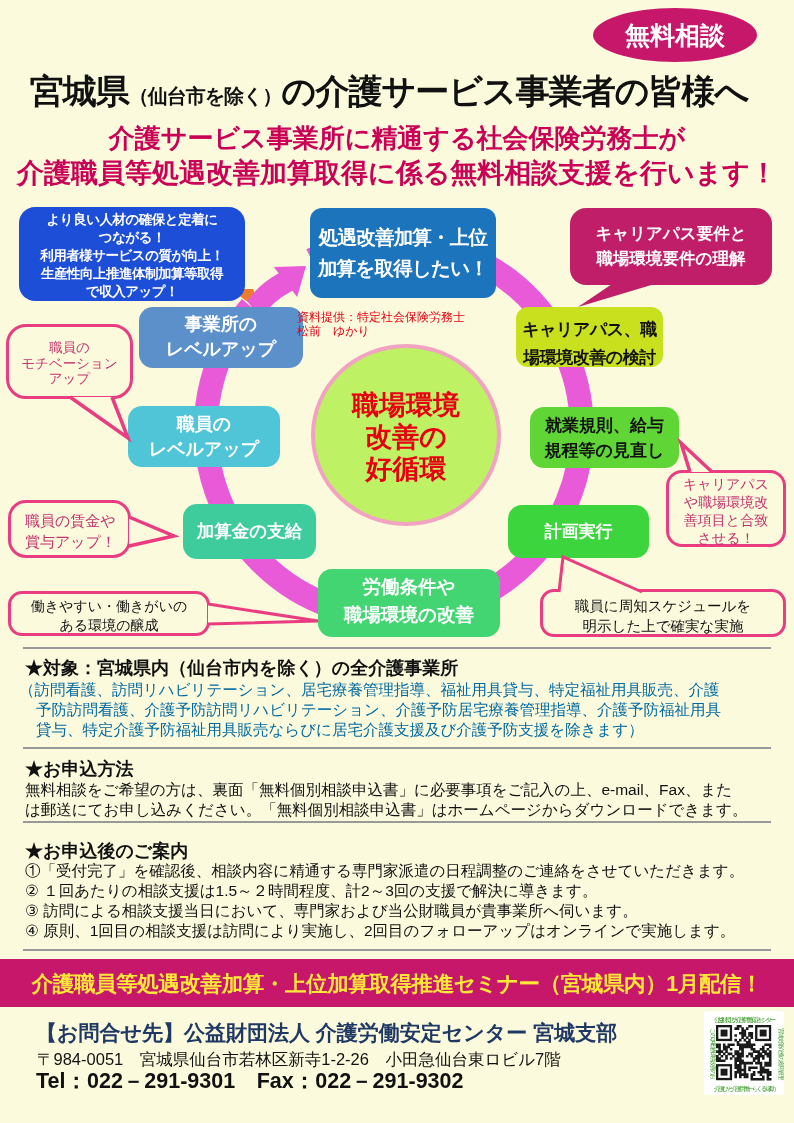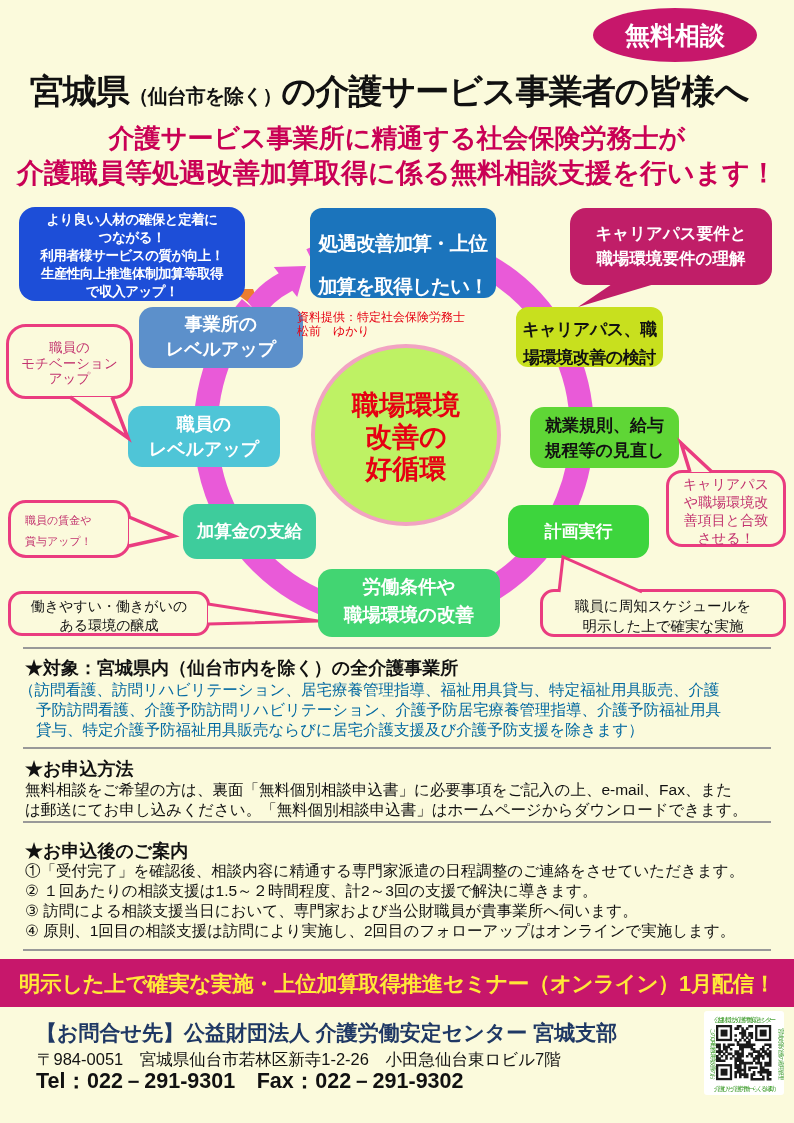--- a/index.html
+++ b/index.html
@@ -15,42 +15,42 @@
   <div class="abs" style="left:-8px;top:72px;width:794px;text-align:center;color:#111;font-weight:bold;font-size:34px;line-height:39px;letter-spacing:-1px;white-space:nowrap">宮城県<span style="font-size:20px">（仙台市を除く）</span>の介護サービス事業者の皆様へ</div>
   <div class="abs" style="left:0;top:121px;width:794px;text-align:center;color:#C90055;font-weight:bold;font-size:26px;white-space:nowrap">介護サービス事業所に精通する社会保険労務士が</div>
   <div class="abs" style="left:0;top:155px;width:794px;text-align:center;color:#C90055;font-weight:bold;font-size:27px;white-space:nowrap">介護職員等処遇改善加算取得に係る無料相談支援を行います！</div>
 
   <svg width="794" height="1123" viewBox="0 0 794 1123">
     <path d="M 311.6,260 A 188,188 0 1 1 251,306.8" fill="none" stroke="#E95AD8" stroke-width="24"></path>
     <polygon points="230,289 253,289 263,313" fill="#EC7D2F"></polygon>
     <path d="M260.8,318.7 Q271,302 292.3,290.7 L297.2,297 L306,266 L273.8,267 L278.7,273.3 Q259,284 247.2,301.3 Z" fill="#E95AD8"></path>
   </svg>
 
-  <div class="box" style="left:310px;top:208px;width:186px;height:90px;background:#1B74BC;border-radius:12px;font-size:19.5px;letter-spacing:-0.8px;line-height:43px;padding-top:14px;white-space:nowrap;box-sizing:border-box">処遇改善加算・上位<br>加算を取得したい！</div>
+  <div class="box" style="left:310px;top:208px;width:186px;height:90px;background:#1B74BC;border-radius:12px;font-size:19.5px;letter-spacing:-0.8px;line-height:31px;padding-top:14px;white-space:nowrap;box-sizing:border-box">処遇改善加算・上位<br>加算を取得したい！</div>
   <div class="box" style="left:139px;top:307px;width:164px;height:61px;background:#5C90CB;border-radius:14px;font-size:18px;line-height:25px;padding-top:5px;box-sizing:border-box">事業所の<br>レベルアップ</div>
   <div class="box" style="left:128px;top:406px;width:152px;height:61px;background:#4FC5D7;border-radius:14px;font-size:18px;line-height:25px;padding-top:6px;box-sizing:border-box">職員の<br>レベルアップ</div>
   <div class="box" style="left:183px;top:504px;width:133px;height:55px;background:#3ECC9C;border-radius:14px;font-size:17.5px;line-height:55px">加算金の支給</div>
   <div class="box" style="left:318px;top:569px;width:182px;height:68px;background:#42D572;border-radius:14px;font-size:18.5px;line-height:28px;padding-top:4px;box-sizing:border-box">労働条件や<br>職場環境の改善</div>
   <div class="box" style="left:508px;top:505px;width:141px;height:53px;background:#3DD53D;border-radius:14px;font-size:17px;line-height:53px">計画実行</div>
   <div class="box" style="left:530px;top:407px;width:149px;height:61px;background:#5FD636;border-radius:14px;font-size:17px;line-height:25px;padding-top:6px;box-sizing:border-box;color:#111">就業規則、給与<br>規程等の見直し</div>
   <div class="box" style="left:516px;top:307px;width:147px;height:60px;background:#C8E01E;border-radius:12px;font-size:17px;letter-spacing:-0.5px;line-height:28px;padding-top:9px;white-space:nowrap;box-sizing:border-box;color:#111">キャリアパス、職<br>場環境改善の検討</div>
 
   <div class="abs" style="left:311px;top:344px;width:190px;height:182px;background:#bef264;border:4px solid #F2A3C2;border-radius:50%;text-align:center;color:#E60012;font-weight:bold;font-size:27px;line-height:32px;padding-top:41px;box-sizing:border-box">職場環境<br>改善の<br>好循環</div>
   <div class="abs" style="left:297px;top:310px;width:210px;color:#E60012;font-size:12px;line-height:14px">資料提供：特定社会保険労務士<br>松前　ゆかり</div>
 
   <div class="abs" style="left:19px;top:207px;width:226px;height:94px;background:#1d4ed8;border-radius:16px;color:#fff;font-weight:bold;font-size:13.5px;line-height:18px;text-align:center;padding-top:4px;letter-spacing:-0.5px;box-sizing:border-box">より良い人材の確保と定着に<br>つながる！<br>利用者様サービスの質が向上！<br>生産性向上推進体制加算等取得<br>で収入アップ！</div>
   <div class="abs" style="left:570px;top:208px;width:202px;height:77px;background:#C01E68;border-radius:16px;color:#fff;font-weight:bold;font-size:16.5px;line-height:25px;text-align:center;padding-top:13px;box-sizing:border-box">キャリアパス要件と<br>職場環境要件の理解</div>
 
   <svg width="794" height="1123" viewBox="0 0 794 1123">
 
     <polygon points="618,280 668,280 578,307" fill="#C01E68"></polygon>
   </svg>
 
   <div class="abs" style="left:6px;top:324px;width:127px;height:75px;background:#FBFADC;border:3.5px solid #EA3C80;border-radius:20px;color:#C2326E;font-size:13.5px;line-height:15.5px;text-align:center;padding-top:13px;box-sizing:border-box">職員の<br>モチベーション<br>アップ</div>
-  <div class="abs" style="left:8px;top:500px;width:123px;height:58px;background:#FBFADC;border:3.5px solid #EA3C80;border-radius:18px;color:#C2326E;font-size:11px;line-height:21px;text-align:left;padding:7px 0 0 14px;box-sizing:border-box">職員の賃金や<br>賞与アップ！</div>
+  <div class="abs" style="left:8px;top:500px;width:123px;height:58px;background:#FBFADC;border:3.5px solid #EA3C80;border-radius:18px;color:#C2326E;font-size:15px;line-height:21px;text-align:left;padding:7px 0 0 14px;box-sizing:border-box">職員の賃金や<br>賞与アップ！</div>
   <div class="abs" style="left:666px;top:470px;width:120px;height:77px;background:#FBFADC;border:3.5px solid #EA3C80;border-radius:16px;color:#C2326E;font-size:14px;line-height:18px;text-align:center;padding-top:2px;box-sizing:border-box">キャリアパス<br>や職場環境改<br>善項目と合致<br>させる！</div>
   <div class="abs" style="left:8px;top:591px;width:202px;height:45px;background:#FBFADC;border:3px solid #EA3C80;border-radius:14px;color:#111;font-size:14px;line-height:19px;text-align:center;padding-top:3px;box-sizing:border-box">働きやすい・働きがいの<br>ある環境の醸成</div>
   <div class="abs" style="left:540px;top:589px;width:246px;height:48px;background:#FBFADC;border:3px solid #EA3C80;border-radius:14px;color:#111;font-size:14.5px;line-height:20px;text-align:center;padding-top:4px;box-sizing:border-box">職員に周知スケジュールを<br>明示した上で確実な実施</div>
 
   <svg width="794" height="1123" viewBox="0 0 794 1123">
     <path d="M70,397 L128,438 L112,397" fill="#FBFADC" stroke="#EA3C80" stroke-width="3.5"></path>
     <path d="M129,517 L174,536 L129,546" fill="#FBFADC" stroke="#EA3C80" stroke-width="3.5"></path>
     <path d="M690,472 L681,443 L712,472" fill="#FBFADC" stroke="#EA3C80" stroke-width="3.5"></path>
     <path d="M208,604 L318,621 L208,624" fill="#FBFADC" stroke="#EA3C80" stroke-width="3"></path>
     <path d="M559,592 L563,557 L642,592" fill="#FBFADC" stroke="#EA3C80" stroke-width="3"></path>
@@ -60,21 +60,21 @@
   <div class="abs" style="left:25px;top:656px;font-size:18px;font-weight:bold;color:#111">★対象：宮城県内（仙台市内を除く）の全介護事業所</div>
   <div class="abs" style="left:36px;top:680px;width:740px;font-size:15.5px;color:#0369a1;line-height:20px;text-indent:-17px">（訪問看護、訪問リハビリテーション、居宅療養管理指導、福祉用具貸与、特定福祉用具販売、介護<br>予防訪問看護、介護予防訪問リハビリテーション、介護予防居宅療養管理指導、介護予防福祉用具<br>貸与、特定介護予防福祉用具販売ならびに居宅介護支援及び介護予防支援を除きます）</div>
   <div class="abs" style="left:23px;top:747px;width:748px;height:2px;background:#999"></div>
   <div class="abs" style="left:25px;top:757px;font-size:18px;font-weight:bold;color:#111">★お申込方法</div>
   <div class="abs" style="left:25px;top:780px;width:755px;font-size:15.5px;color:#111;line-height:20px">無料相談をご希望の方は、裏面「無料個別相談申込書」に必要事項をご記入の上、e-mail、Fax、また<br>は郵送にてお申し込みください。「無料個別相談申込書」はホームページからダウンロードできます。</div>
   <div class="abs" style="left:23px;top:821px;width:748px;height:2px;background:#999"></div>
   <div class="abs" style="left:25px;top:839px;font-size:18px;font-weight:bold;color:#111">★お申込後のご案内</div>
   <div class="abs" style="left:25px;top:861px;width:760px;font-size:15.5px;color:#111;line-height:20px">①「受付完了」を確認後、相談内容に精通する専門家派遣の日程調整のご連絡をさせていただきます。<br>② １回あたりの相談支援は1.5～２時間程度、計2～3回の支援で解決に導きます。<br>③ 訪問による相談支援当日において、専門家および当公財職員が貴事業所へ伺います。<br>④ 原則、1回目の相談支援は訪問により実施し、2回目のフォローアップはオンラインで実施します。</div>
   <div class="abs" style="left:23px;top:949px;width:748px;height:2px;background:#999"></div>
 
-  <div class="abs" style="left:0;top:959px;width:794px;height:48px;background:#C7176B;color:#FFE838;font-weight:bold;font-size:21.5px;letter-spacing:-0.4px;text-align:center;line-height:50px">明示した上で確実な実施・上位加算取得推進セミナー（オンライン）1月配信！</div>
+  <div class="abs" style="left:0;top:959px;width:794px;height:48px;background:#C7176B;color:#FFE838;font-weight:bold;font-size:21.5px;letter-spacing:-0.4px;text-align:center;line-height:50px">介護職員等処遇改善加算・上位加算取得推進セミナー（宮城県内）1月配信！</div>
 
   <div class="abs" style="left:36px;top:1019px;font-size:21px;font-weight:bold;color:#1F3864;white-space:nowrap">【お問合せ先】公益財団法人 介護労働安定センター 宮城支部</div>
   <div class="abs" style="left:37px;top:1049px;font-size:16.5px;color:#111;white-space:nowrap">〒984-0051　宮城県仙台市若林区新寺1-2-26　小田急仙台東ロビル7階</div>
   <div class="abs" style="left:36px;top:1066px;font-size:21.5px;font-weight:bold;color:#111;white-space:nowrap">Tel：022－291-9301　Fax：022－291-9302</div>
 
   <div class="abs" style="left:704px;top:1011px;width:80px;height:84px;background:#fff;border-radius:3px"></div>
   <svg width="794" height="1123" viewBox="0 0 794 1123">
     <path d="M716.0 1043.4h2.6v2.6h-2.6ZM716.0 1045.7h2.6v2.6h-2.6ZM716.0 1050.3h2.6v2.6h-2.6ZM716.0 1054.9h2.6v2.6h-2.6ZM716.0 1057.2h2.6v2.6h-2.6ZM716.0 1059.5h2.6v2.6h-2.6ZM718.3 1043.4h2.6v2.6h-2.6ZM718.3 1045.7h2.6v2.6h-2.6ZM718.3 1048.0h2.6v2.6h-2.6ZM718.3 1050.3h2.6v2.6h-2.6ZM718.3 1052.6h2.6v2.6h-2.6ZM718.3 1057.2h2.6v2.6h-2.6ZM718.3 1059.5h2.6v2.6h-2.6ZM720.6 1050.3h2.6v2.6h-2.6ZM720.6 1054.9h2.6v2.6h-2.6ZM720.6 1059.5h2.6v2.6h-2.6ZM722.9 1043.4h2.6v2.6h-2.6ZM722.9 1045.7h2.6v2.6h-2.6ZM722.9 1048.0h2.6v2.6h-2.6ZM722.9 1052.6h2.6v2.6h-2.6ZM722.9 1059.5h2.6v2.6h-2.6ZM725.2 1045.7h2.6v2.6h-2.6ZM725.2 1048.0h2.6v2.6h-2.6ZM725.2 1050.3h2.6v2.6h-2.6ZM725.2 1054.9h2.6v2.6h-2.6ZM725.2 1057.2h2.6v2.6h-2.6ZM727.5 1043.4h2.6v2.6h-2.6ZM727.5 1045.7h2.6v2.6h-2.6ZM727.5 1052.6h2.6v2.6h-2.6ZM729.8 1043.4h2.6v2.6h-2.6ZM729.8 1048.0h2.6v2.6h-2.6ZM729.8 1052.6h2.6v2.6h-2.6ZM729.8 1057.2h2.6v2.6h-2.6ZM732.1 1043.4h2.6v2.6h-2.6ZM732.1 1054.9h2.6v2.6h-2.6ZM734.4 1027.3h2.6v2.6h-2.6ZM734.4 1034.2h2.6v2.6h-2.6ZM734.4 1038.8h2.6v2.6h-2.6ZM734.4 1050.3h2.6v2.6h-2.6ZM734.4 1052.6h2.6v2.6h-2.6ZM734.4 1057.2h2.6v2.6h-2.6ZM734.4 1059.5h2.6v2.6h-2.6ZM734.4 1061.8h2.6v2.6h-2.6ZM734.4 1064.1h2.6v2.6h-2.6ZM734.4 1066.4h2.6v2.6h-2.6ZM734.4 1071.0h2.6v2.6h-2.6ZM734.4 1073.3h2.6v2.6h-2.6ZM734.4 1075.6h2.6v2.6h-2.6ZM736.7 1025.0h2.6v2.6h-2.6ZM736.7 1027.3h2.6v2.6h-2.6ZM736.7 1041.1h2.6v2.6h-2.6ZM736.7 1043.4h2.6v2.6h-2.6ZM736.7 1050.3h2.6v2.6h-2.6ZM736.7 1052.6h2.6v2.6h-2.6ZM736.7 1054.9h2.6v2.6h-2.6ZM736.7 1057.2h2.6v2.6h-2.6ZM736.7 1059.5h2.6v2.6h-2.6ZM736.7 1064.1h2.6v2.6h-2.6ZM736.7 1066.4h2.6v2.6h-2.6ZM736.7 1068.7h2.6v2.6h-2.6ZM736.7 1071.0h2.6v2.6h-2.6ZM739.0 1025.0h2.6v2.6h-2.6ZM739.0 1031.9h2.6v2.6h-2.6ZM739.0 1038.8h2.6v2.6h-2.6ZM739.0 1043.4h2.6v2.6h-2.6ZM739.0 1045.7h2.6v2.6h-2.6ZM739.0 1048.0h2.6v2.6h-2.6ZM739.0 1052.6h2.6v2.6h-2.6ZM739.0 1054.9h2.6v2.6h-2.6ZM739.0 1057.2h2.6v2.6h-2.6ZM739.0 1059.5h2.6v2.6h-2.6ZM739.0 1061.8h2.6v2.6h-2.6ZM739.0 1064.1h2.6v2.6h-2.6ZM739.0 1066.4h2.6v2.6h-2.6ZM739.0 1068.7h2.6v2.6h-2.6ZM739.0 1071.0h2.6v2.6h-2.6ZM739.0 1073.3h2.6v2.6h-2.6ZM739.0 1075.6h2.6v2.6h-2.6ZM741.3 1027.3h2.6v2.6h-2.6ZM741.3 1029.6h2.6v2.6h-2.6ZM741.3 1031.9h2.6v2.6h-2.6ZM741.3 1034.2h2.6v2.6h-2.6ZM741.3 1036.5h2.6v2.6h-2.6ZM741.3 1043.4h2.6v2.6h-2.6ZM741.3 1045.7h2.6v2.6h-2.6ZM741.3 1048.0h2.6v2.6h-2.6ZM741.3 1050.3h2.6v2.6h-2.6ZM741.3 1052.6h2.6v2.6h-2.6ZM741.3 1054.9h2.6v2.6h-2.6ZM741.3 1059.5h2.6v2.6h-2.6ZM741.3 1061.8h2.6v2.6h-2.6ZM741.3 1068.7h2.6v2.6h-2.6ZM741.3 1073.3h2.6v2.6h-2.6ZM743.6 1029.6h2.6v2.6h-2.6ZM743.6 1031.9h2.6v2.6h-2.6ZM743.6 1034.2h2.6v2.6h-2.6ZM743.6 1038.8h2.6v2.6h-2.6ZM743.6 1043.4h2.6v2.6h-2.6ZM743.6 1045.7h2.6v2.6h-2.6ZM743.6 1061.8h2.6v2.6h-2.6ZM743.6 1064.1h2.6v2.6h-2.6ZM743.6 1066.4h2.6v2.6h-2.6ZM743.6 1068.7h2.6v2.6h-2.6ZM743.6 1071.0h2.6v2.6h-2.6ZM743.6 1073.3h2.6v2.6h-2.6ZM743.6 1075.6h2.6v2.6h-2.6ZM745.9 1027.3h2.6v2.6h-2.6ZM745.9 1036.5h2.6v2.6h-2.6ZM745.9 1041.1h2.6v2.6h-2.6ZM745.9 1043.4h2.6v2.6h-2.6ZM745.9 1045.7h2.6v2.6h-2.6ZM745.9 1054.9h2.6v2.6h-2.6ZM745.9 1061.8h2.6v2.6h-2.6ZM745.9 1073.3h2.6v2.6h-2.6ZM745.9 1075.6h2.6v2.6h-2.6ZM748.2 1025.0h2.6v2.6h-2.6ZM748.2 1031.9h2.6v2.6h-2.6ZM748.2 1034.2h2.6v2.6h-2.6ZM748.2 1038.8h2.6v2.6h-2.6ZM748.2 1041.1h2.6v2.6h-2.6ZM748.2 1043.4h2.6v2.6h-2.6ZM748.2 1045.7h2.6v2.6h-2.6ZM748.2 1052.6h2.6v2.6h-2.6ZM748.2 1061.8h2.6v2.6h-2.6ZM748.2 1066.4h2.6v2.6h-2.6ZM748.2 1068.7h2.6v2.6h-2.6ZM750.5 1025.0h2.6v2.6h-2.6ZM750.5 1031.9h2.6v2.6h-2.6ZM750.5 1034.2h2.6v2.6h-2.6ZM750.5 1036.5h2.6v2.6h-2.6ZM750.5 1043.4h2.6v2.6h-2.6ZM750.5 1045.7h2.6v2.6h-2.6ZM750.5 1048.0h2.6v2.6h-2.6ZM750.5 1052.6h2.6v2.6h-2.6ZM750.5 1054.9h2.6v2.6h-2.6ZM750.5 1061.8h2.6v2.6h-2.6ZM750.5 1066.4h2.6v2.6h-2.6ZM750.5 1073.3h2.6v2.6h-2.6ZM750.5 1075.6h2.6v2.6h-2.6ZM750.5 1077.9h2.6v2.6h-2.6ZM752.8 1043.4h2.6v2.6h-2.6ZM752.8 1048.0h2.6v2.6h-2.6ZM752.8 1050.3h2.6v2.6h-2.6ZM752.8 1057.2h2.6v2.6h-2.6ZM752.8 1059.5h2.6v2.6h-2.6ZM752.8 1066.4h2.6v2.6h-2.6ZM752.8 1071.0h2.6v2.6h-2.6ZM752.8 1073.3h2.6v2.6h-2.6ZM752.8 1077.9h2.6v2.6h-2.6ZM755.1 1050.3h2.6v2.6h-2.6ZM755.1 1054.9h2.6v2.6h-2.6ZM755.1 1057.2h2.6v2.6h-2.6ZM755.1 1061.8h2.6v2.6h-2.6ZM755.1 1066.4h2.6v2.6h-2.6ZM755.1 1077.9h2.6v2.6h-2.6ZM757.4 1050.3h2.6v2.6h-2.6ZM757.4 1052.6h2.6v2.6h-2.6ZM757.4 1054.9h2.6v2.6h-2.6ZM757.4 1057.2h2.6v2.6h-2.6ZM757.4 1059.5h2.6v2.6h-2.6ZM757.4 1061.8h2.6v2.6h-2.6ZM757.4 1071.0h2.6v2.6h-2.6ZM757.4 1077.9h2.6v2.6h-2.6ZM759.7 1048.0h2.6v2.6h-2.6ZM759.7 1052.6h2.6v2.6h-2.6ZM759.7 1054.9h2.6v2.6h-2.6ZM759.7 1061.8h2.6v2.6h-2.6ZM759.7 1064.1h2.6v2.6h-2.6ZM759.7 1066.4h2.6v2.6h-2.6ZM759.7 1068.7h2.6v2.6h-2.6ZM759.7 1071.0h2.6v2.6h-2.6ZM759.7 1073.3h2.6v2.6h-2.6ZM759.7 1077.9h2.6v2.6h-2.6ZM762.0 1045.7h2.6v2.6h-2.6ZM762.0 1048.0h2.6v2.6h-2.6ZM762.0 1050.3h2.6v2.6h-2.6ZM762.0 1054.9h2.6v2.6h-2.6ZM762.0 1057.2h2.6v2.6h-2.6ZM762.0 1066.4h2.6v2.6h-2.6ZM762.0 1068.7h2.6v2.6h-2.6ZM762.0 1071.0h2.6v2.6h-2.6ZM762.0 1075.6h2.6v2.6h-2.6ZM762.0 1077.9h2.6v2.6h-2.6ZM764.3 1043.4h2.6v2.6h-2.6ZM764.3 1050.3h2.6v2.6h-2.6ZM764.3 1052.6h2.6v2.6h-2.6ZM764.3 1061.8h2.6v2.6h-2.6ZM764.3 1064.1h2.6v2.6h-2.6ZM764.3 1068.7h2.6v2.6h-2.6ZM764.3 1071.0h2.6v2.6h-2.6ZM766.6 1043.4h2.6v2.6h-2.6ZM766.6 1048.0h2.6v2.6h-2.6ZM766.6 1052.6h2.6v2.6h-2.6ZM766.6 1054.9h2.6v2.6h-2.6ZM766.6 1061.8h2.6v2.6h-2.6ZM766.6 1064.1h2.6v2.6h-2.6ZM766.6 1068.7h2.6v2.6h-2.6ZM766.6 1071.0h2.6v2.6h-2.6ZM766.6 1073.3h2.6v2.6h-2.6ZM766.6 1075.6h2.6v2.6h-2.6ZM766.6 1077.9h2.6v2.6h-2.6ZM768.9 1043.4h2.6v2.6h-2.6ZM768.9 1045.7h2.6v2.6h-2.6ZM768.9 1050.3h2.6v2.6h-2.6ZM768.9 1052.6h2.6v2.6h-2.6ZM768.9 1054.9h2.6v2.6h-2.6ZM768.9 1057.2h2.6v2.6h-2.6ZM768.9 1059.5h2.6v2.6h-2.6ZM768.9 1061.8h2.6v2.6h-2.6ZM768.9 1064.1h2.6v2.6h-2.6ZM768.9 1071.0h2.6v2.6h-2.6ZM768.9 1073.3h2.6v2.6h-2.6ZM768.9 1077.9h2.6v2.6h-2.6Z" fill="#1a1a1a"></path>
     <g fill="#1a1a1a">
       <rect x="716.0" y="1025.0" width="16.1" height="16.1"></rect>

